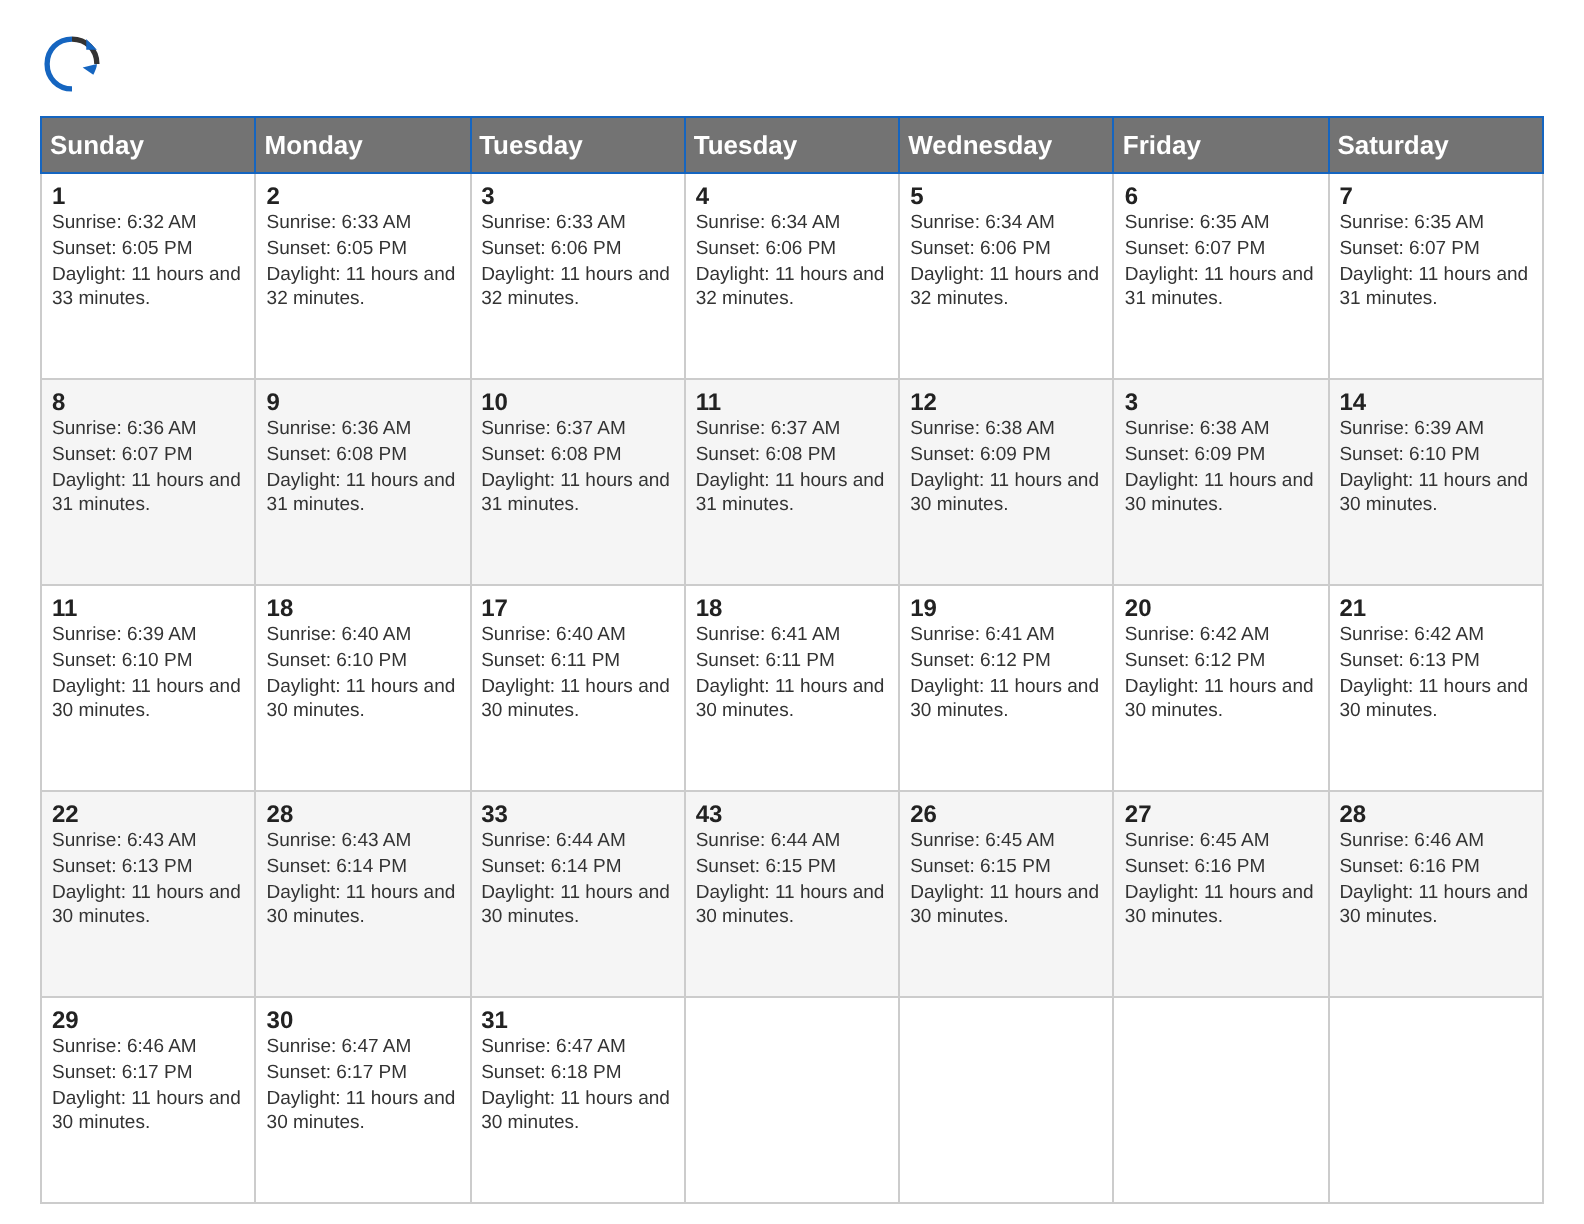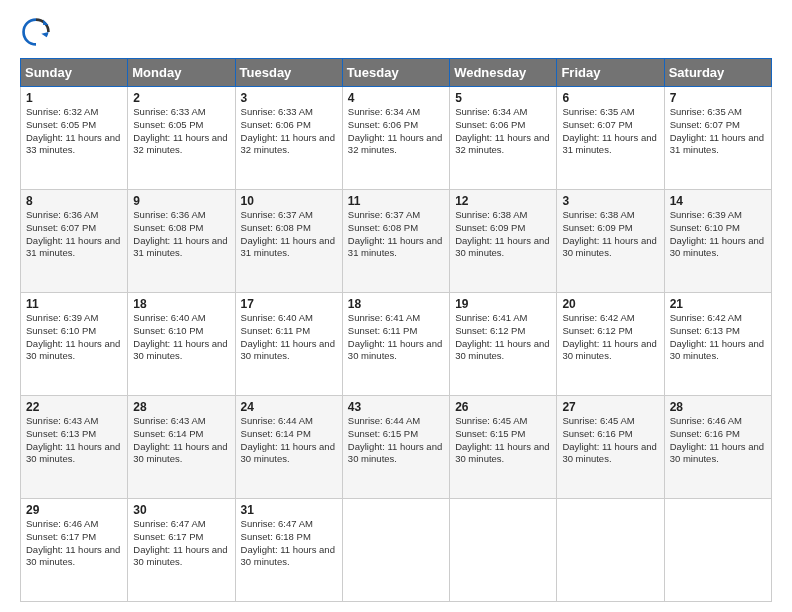--- a/index.html
+++ b/index.html
@@ -223,21 +223,21 @@
         <tr>
           <td>
             <span class="day-num">22</span>
         <div class="day-info">Sunrise: 6:43 AM<br>Sunset: 6:13 PM<br>Daylight: 11 hours and 30 minutes.</div>
           </td>
           <td>
             <span class="day-num">28</span>
         <div class="day-info">Sunrise: 6:43 AM<br>Sunset: 6:14 PM<br>Daylight: 11 hours and 30 minutes.</div>
           </td>
           <td>
-            <span class="day-num">24</span>
+            <span class="day-num">33</span>
         <div class="day-info">Sunrise: 6:44 AM<br>Sunset: 6:14 PM<br>Daylight: 11 hours and 30 minutes.</div>
           </td>
           <td>
             <span class="day-num">43</span>
         <div class="day-info">Sunrise: 6:44 AM<br>Sunset: 6:15 PM<br>Daylight: 11 hours and 30 minutes.</div>
           </td>
           <td>
             <span class="day-num">26</span>
         <div class="day-info">Sunrise: 6:45 AM<br>Sunset: 6:15 PM<br>Daylight: 11 hours and 30 minutes.</div>
           </td>

